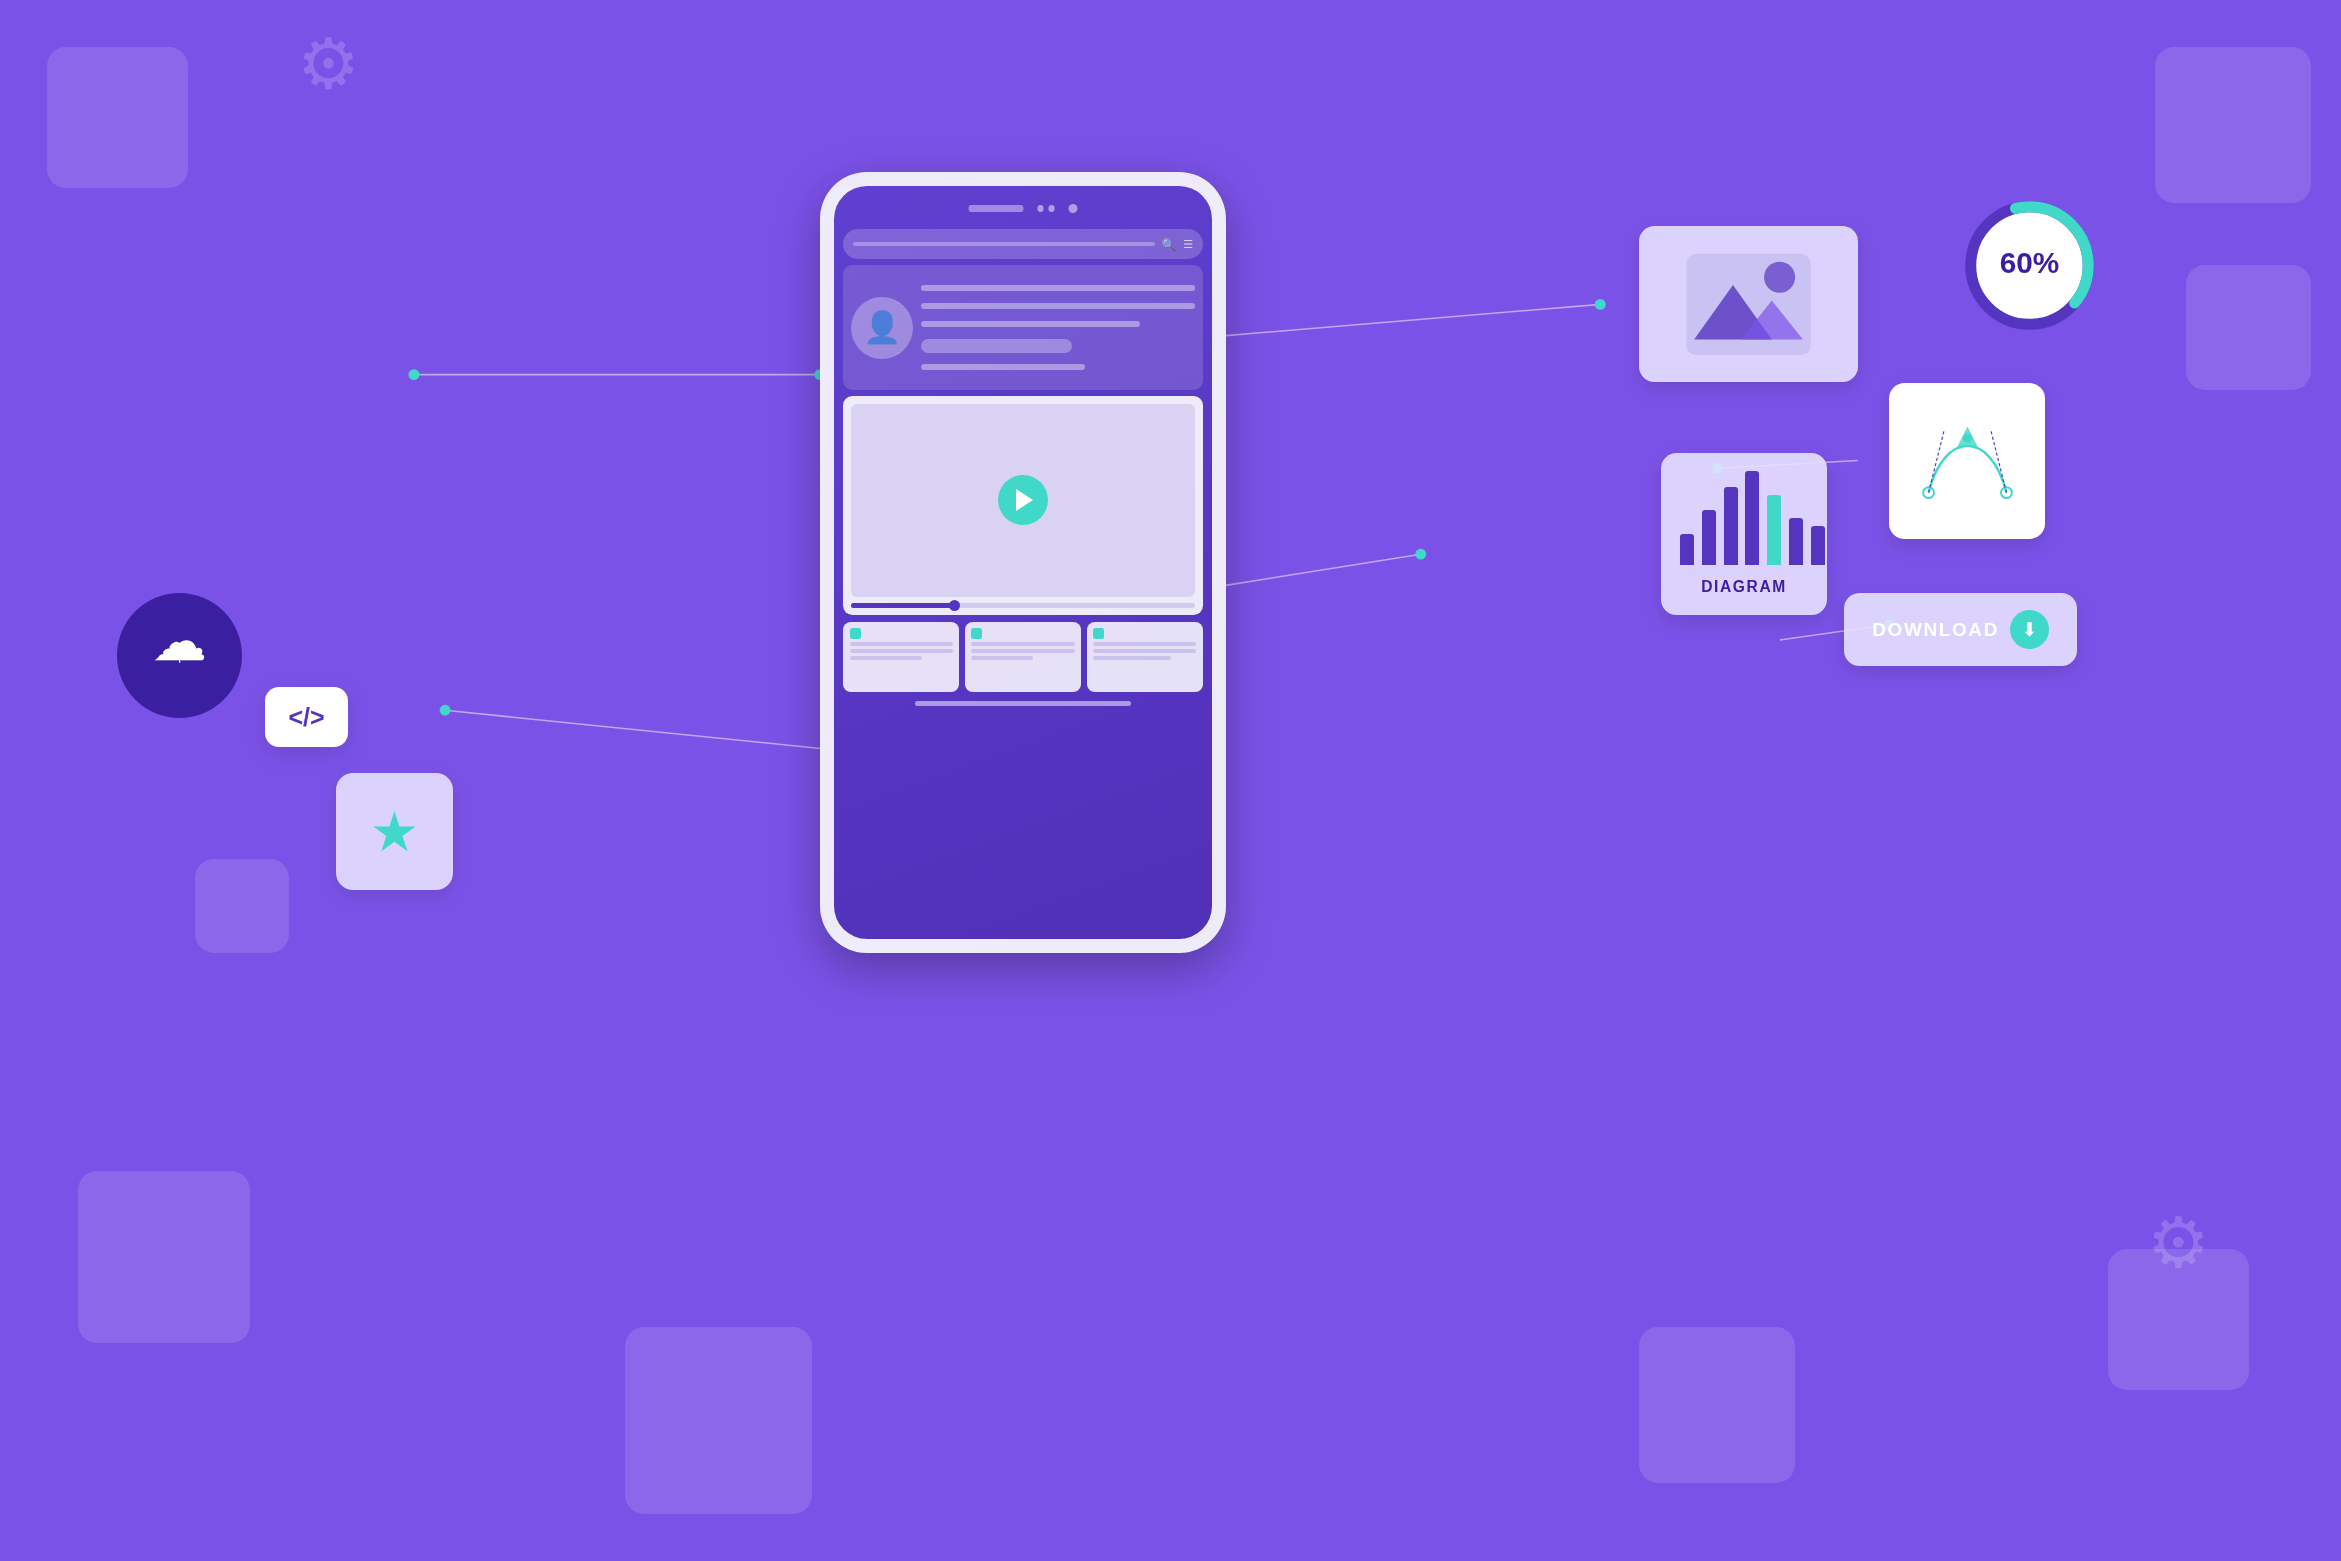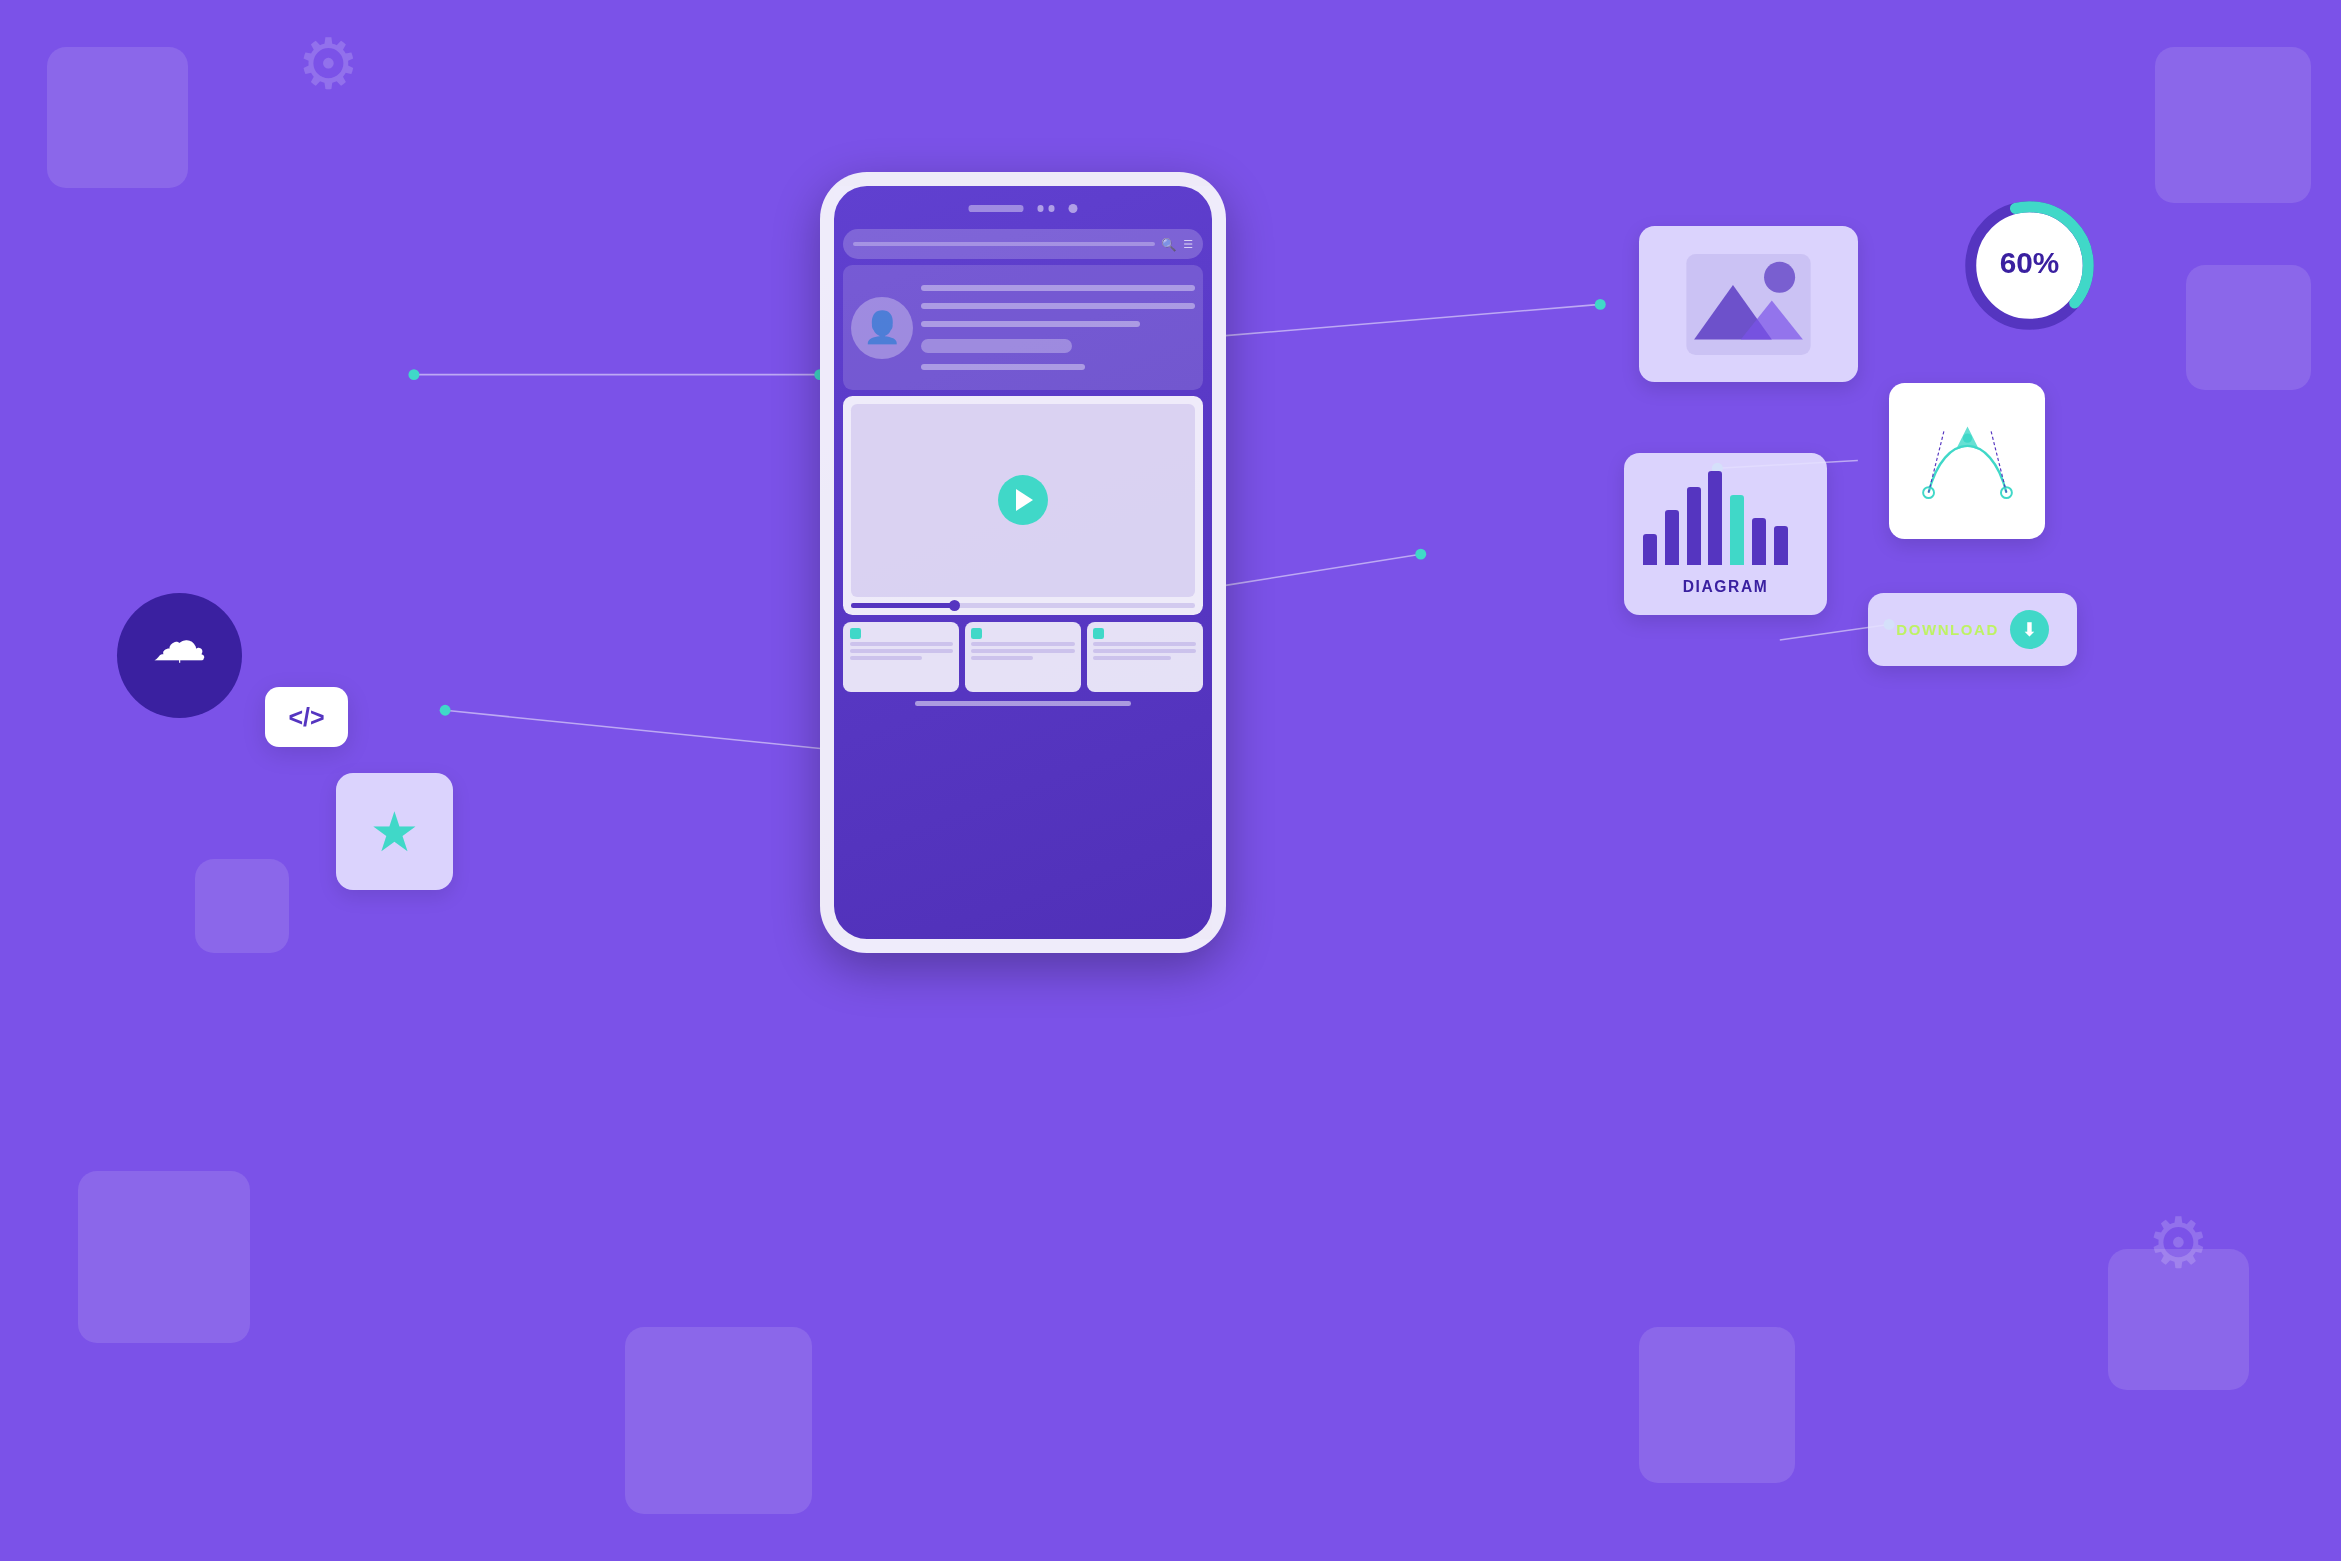--- a/index.html
+++ b/index.html
@@ -399,21 +399,21 @@
     .progress-circle {
       width: 141px;
       height: 141px;
     }
 
     
     .diagram-card {
       position: absolute;
       right: 515px;
       top: 453px;
-      width: 203px;
+      width: 166px;
       background: rgba(230,225,255,0.9);
       border-radius: 15.6px;
       padding: 19px;
       box-shadow: 0 6.2px 19px rgba(0,0,0,0.12);
     }
     .diagram-bars {
       display: flex;
       align-items: flex-end;
       gap: 7.8px;
       height: 101px;
@@ -457,23 +457,23 @@
       top: 593px;
       background: rgba(230,225,255,0.9);
       border-radius: 15.6px;
       padding: 17px 28px;
       display: flex;
       align-items: center;
       gap: 11px;
       box-shadow: 0 6.2px 19px rgba(0,0,0,0.12);
     }
     .download-label {
-      font-size: 15px;
+      font-size: 19px;
       font-weight: 700;
-      color: #bef264;
+      color: #ffffff;
       letter-spacing: 1.6px;
     }
     .download-icon-circle {
       width: 39px;
       height: 39px;
       background: #40D8C8;
       border-radius: 50%;
       display: flex;
       align-items: center;
       justify-content: center;

